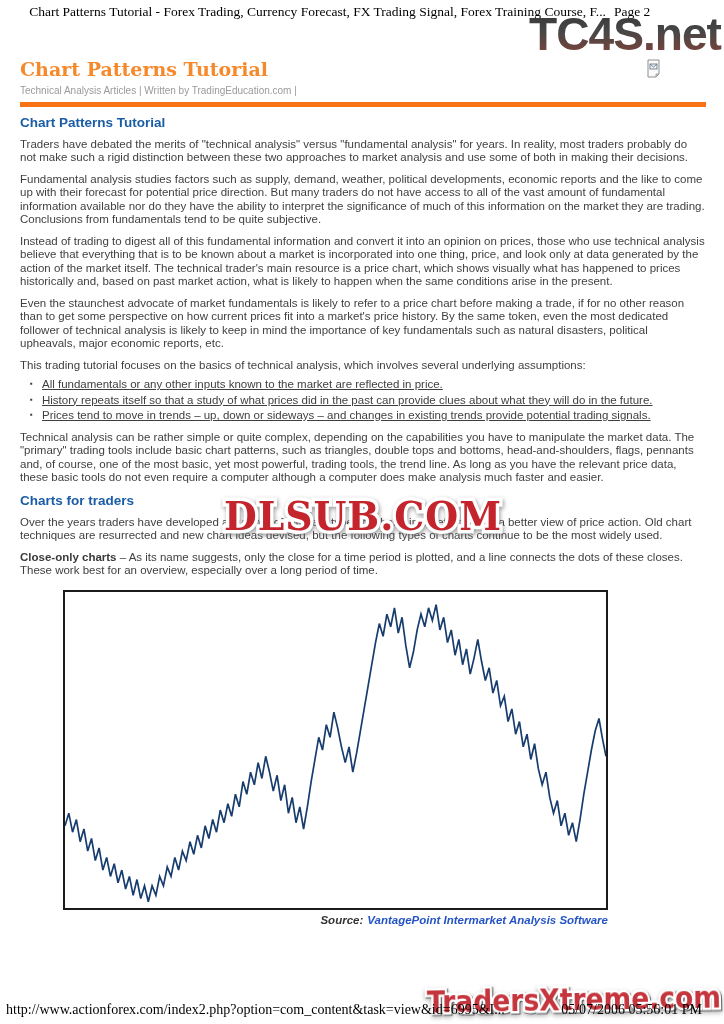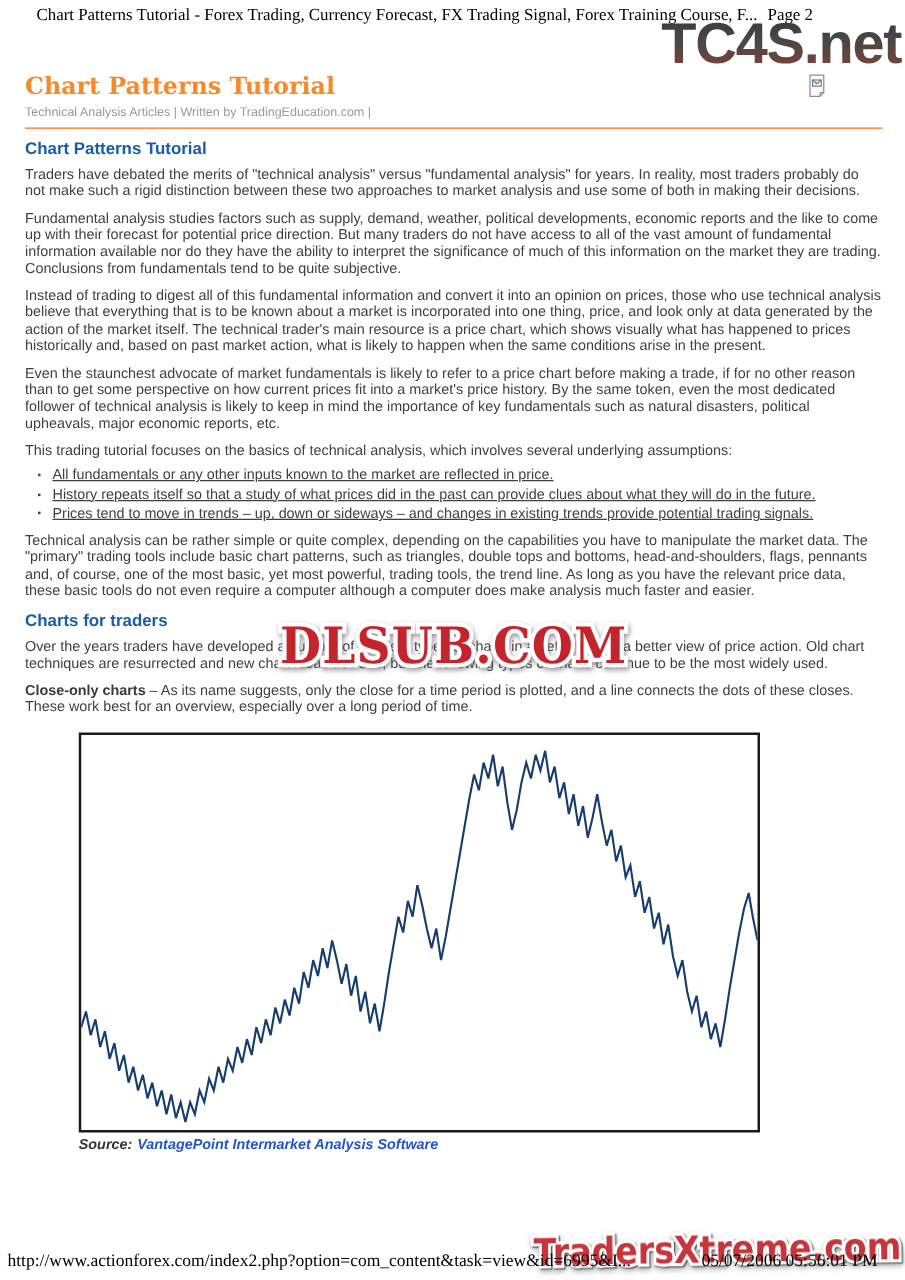--- a/index.html
+++ b/index.html
@@ -26,34 +26,34 @@
   .wm-traders{position:absolute;left:424px;top:977px;z-index:4;transform:rotate(-1deg);
               filter:drop-shadow(1px 1px 0 rgba(70,70,70,0.85)) drop-shadow(0 2px 2px rgba(120,120,120,0.55));}
   .wm-traders text{font-family:"DejaVu Sans",sans-serif;font-weight:bold;font-size:30px;
                    fill:#c5353d;stroke:#ffffff;stroke-width:5px;paint-order:stroke;}
 
   
   .content{position:absolute;left:20px;top:56px;width:686px;color:#3f3f3f;
            font-size:11.5px;line-height:13.5px;z-index:2;}
   h1{margin:0 0 2px 0;font-family:"DejaVu Serif",serif;font-weight:bold;
      font-size:19px;line-height:26px;color:#f6892b;}
-  .meta{font-size:10px;color:#9a9a9a;padding-bottom:4px;border-bottom:1px solid #f97316;
+  .meta{font-size:10px;color:#9a9a9a;padding-bottom:4px;border-bottom:5px solid #f97316;
         margin-bottom:8px;}
   h2{margin:8px 0 7px 0;font-size:13.5px;line-height:16px;color:#1a5da6;font-weight:bold;}
   p{margin:0 0 8px 0;}
   .intro{margin-bottom:6px;}
   ul{margin:0 0 8px 0;padding:0 0 0 10px;list-style:none;}
   li{position:relative;padding-left:12px;margin-bottom:2px;text-decoration:underline;}
   li::before{content:"▪";position:absolute;left:0;top:-1px;font-size:8px;color:#3f3f3f;}
   b{color:#3a3a3a;}
 
   
   .figure{width:541px;height:316px;border:2px solid #1b1b1b;margin:12px 0 4px 43px;background:#fff;}
   .figure svg{width:100%;height:100%;display:block;}
-  .caption{width:545px;margin:4px 0 4px 43px;text-align:left;font-size:11.5px;
+  .caption{width:545px;margin:4px 0 4px 43px;text-align:right;font-size:11.5px;
            font-style:italic;font-weight:bold;color:#333333;}
   .srclink{color:#2353c4;margin-left:4px;text-decoration:none;cursor:pointer;}
 
   .email-icon{position:absolute;top:59px;left:645px;z-index:2;cursor:pointer;}
 </style>
 </head>
 <body>
 
 <div class="page">
 

